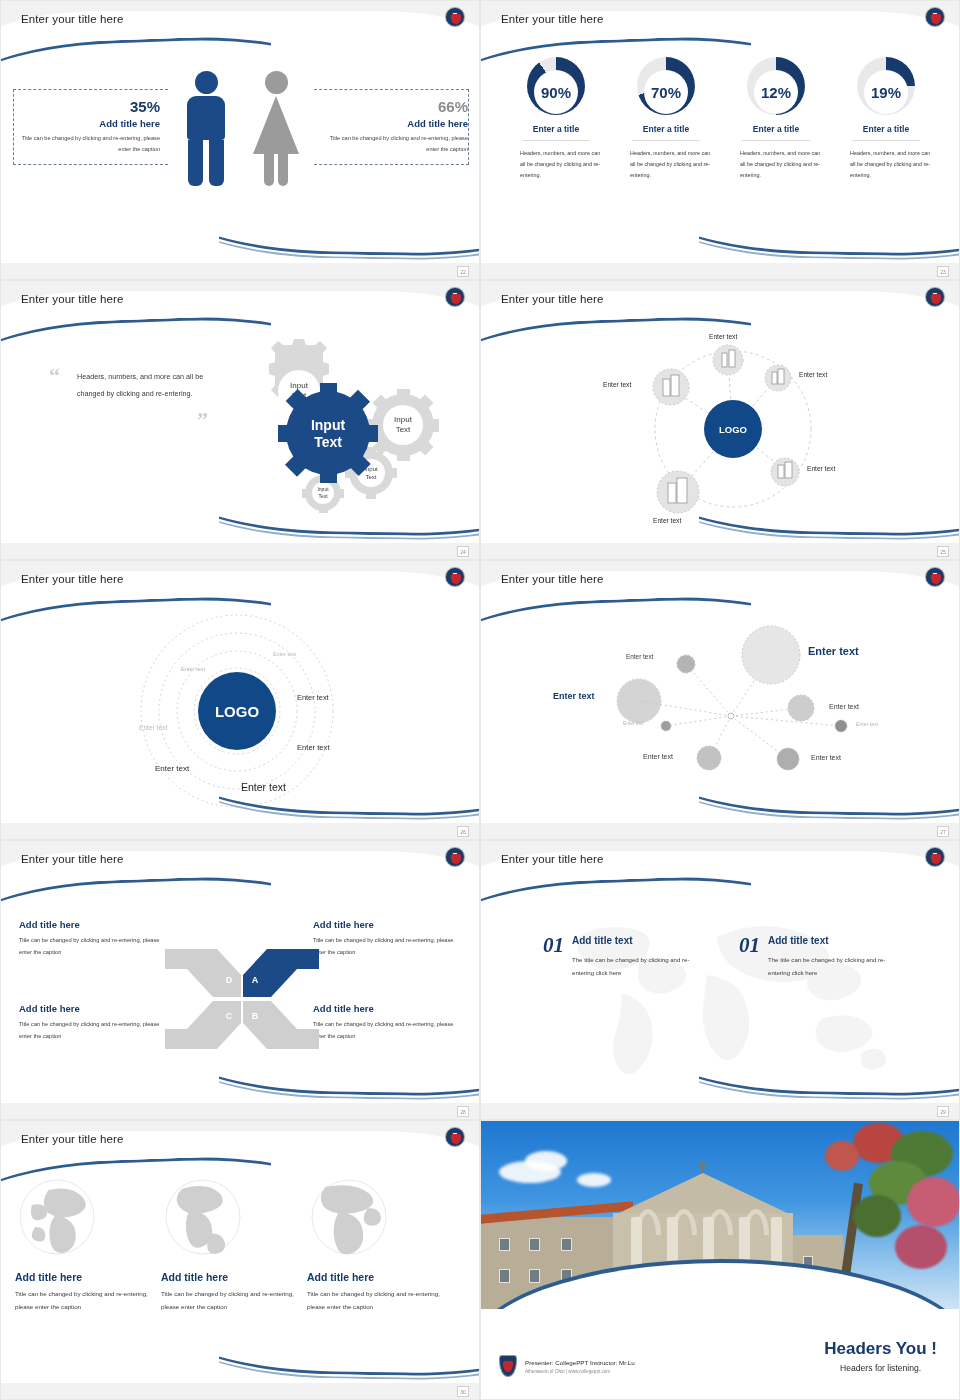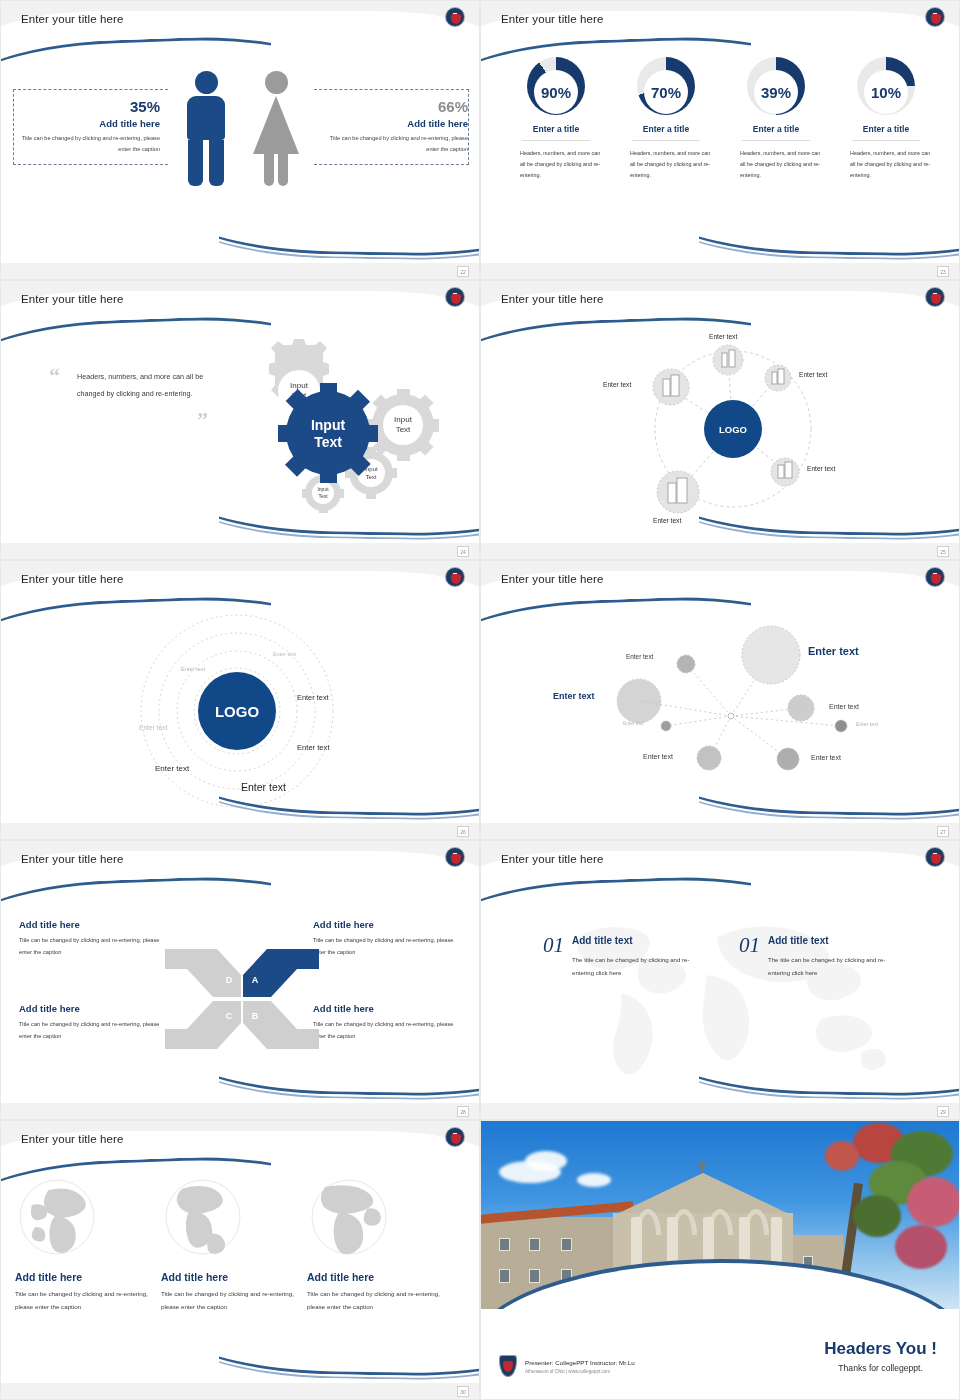--- a/index.html
+++ b/index.html
@@ -143,21 +143,21 @@
   .nn-lbl { position: absolute; white-space: nowrap; }
 
   
   .x-blk { position: absolute; width: 150px; }
   .x-h { font-size: 9.5px; font-weight: bold; color: #17396b; }
   .x-p { font-size: 5.7px; color: #3c3c3c; line-height: 2.1; margin-top: 5px; }
 
   
   .map-bg { position: absolute; left: 40px; top: 12px; width: 400px; height: 190px; opacity: .30; }
   .num-blk { position: absolute; top: 46px; display: flex; gap: 8px; align-items: flex-start; }
-  .big-num { font-family: "Liberation Serif", serif; font-style: italic; font-weight: normal;
+  .big-num { font-family: "Liberation Serif", serif; font-style: italic; font-weight: bold;
     font-size: 21px; color: #17396b; line-height: 1; }
   .nb-h { font-size: 10px; font-weight: bold; color: #17396b; }
   .nb-p { font-size: 6.1px; color: #3c3c3c; line-height: 2.1; margin-top: 8px; }
 
   
   .gl-row { display: flex; padding: 6px 14px 0; gap: 6px; }
   .gl-col { width: 140px; }
   .globe { width: 84px; height: 84px; margin: 0 auto; }
   .gl-h { font-size: 10.5px; font-weight: bold; color: #17396b; margin-top: 8px; }
   .gl-p { font-size: 6.2px; color: #3a3a3a; line-height: 2.05; margin-top: 5px; }
@@ -262,28 +262,28 @@
         </div>
         <div class="dn-col">
           <div class="dn-ring" style="background:conic-gradient(#17396b 0 70%, #e9e9e9 70% 100%)">
             <div class="dn-hole">70%</div>
           </div>
           <div class="dn-ttl">Enter a title</div>
           <div class="dn-cap">Headers, numbers, and more can all be changed by clicking and re-entering.</div>
         </div>
         <div class="dn-col">
           <div class="dn-ring" style="background:conic-gradient(#17396b 0 50%, #e9e9e9 50% 100%)">
-            <div class="dn-hole">39%</div>
+            <div class="dn-hole">12%</div>
           </div>
           <div class="dn-ttl">Enter a title</div>
           <div class="dn-cap">Headers, numbers, and more can all be changed by clicking and re-entering.</div>
         </div>
         <div class="dn-col">
           <div class="dn-ring" style="background:conic-gradient(#17396b 0 25%, #e9e9e9 25% 100%)">
-            <div class="dn-hole">10%</div>
+            <div class="dn-hole">19%</div>
           </div>
           <div class="dn-ttl">Enter a title</div>
           <div class="dn-cap">Headers, numbers, and more can all be changed by clicking and re-entering.</div>
         </div>
       </div>
     </div>
     <div class="wave-br"></div>
     <div class="ftr-band"></div>
     <div class="pagenum">23</div>
   </div>
@@ -670,17 +670,17 @@
     </div>
     <div class="t-footer">
       <div class="t-crest"></div>
       <div>
         <div class="t-l1">Presenter: CollegePPT   Instructor: Mr.Lu</div>
         <div class="t-l2">Athenaeum of Ohio  |  www.collegeppt.com</div>
       </div>
     </div>
     <div class="thanks">
       <div class="thanks-h">Headers You !</div>
-      <div class="thanks-p">Thanks for collegeppt.</div>
+      <div class="thanks-p">Headers for listening.</div>
     </div>
   </div>
 
 </div>
 
 </body></html>

